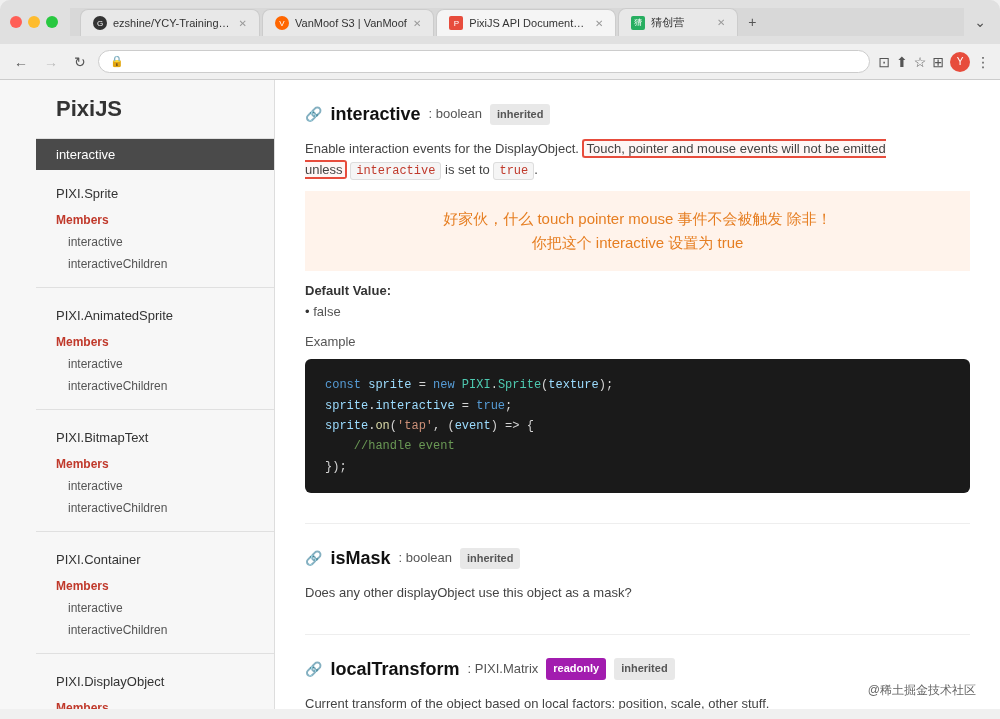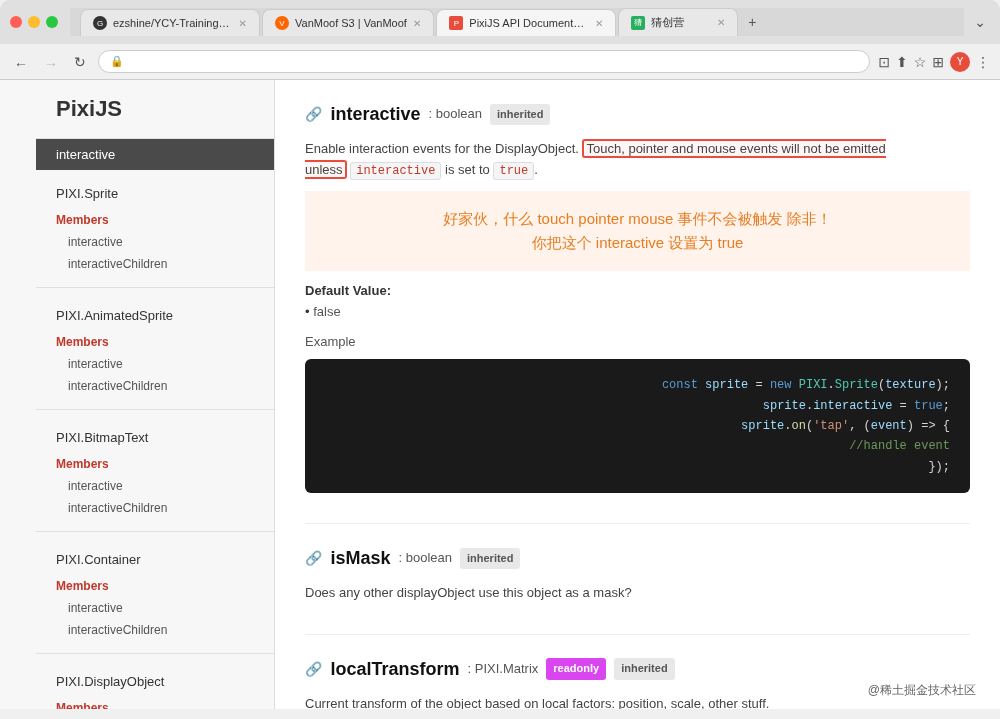--- a/index.html
+++ b/index.html
@@ -48,34 +48,34 @@
 
     
     .api-entry { margin-bottom: 30px; }
     .api-title { display: flex; align-items: center; gap: 8px; margin-bottom: 10px; flex-wrap: wrap; }
     .api-link-icon { color: #888; font-size: 14px; }
     .api-name { font-size: 18px; font-weight: bold; color: #111; }
     .api-type { font-size: 13px; color: #555; }
     .api-type::before { content: ': '; }
     .badge { padding: 2px 7px; border-radius: 3px; font-size: 11px; font-weight: 600; }
     .badge-inherited { background: #e8e8e8; color: #555; }
-    .badge-readonly { background: #d946ef; color: white; }
+    .badge-readonly { background: #a21caf; color: white; }
     .api-description { margin-bottom: 8px; color: #444; font-size: 13px; line-height: 1.6; }
 
     .highlight-box { border: 2px solid #e74c3c; border-radius: 3px; display: inline; padding: 0 2px; background: rgba(231, 76, 60, 0.05); }
     .inline-code { background: #f5f5f5; border: 1px solid #ddd; border-radius: 3px; padding: 1px 5px; font-family: 'Courier New', monospace; font-size: 12px; color: #c0392b; }
 
     .default-value { margin-bottom: 8px; }
     .default-value-label { font-weight: bold; font-size: 13px; }
     .default-value-item { color: #555; font-size: 13px; }
     .bullet { color: #333; }
 
     .example-label { font-size: 13px; color: #555; margin: 10px 0 6px; }
 
-    .code-block { background: #1a1a1a; border-radius: 6px; padding: 16px 20px; font-family: 'Courier New', monospace; font-size: 12px; line-height: 1.7; color: #d4d4d4; overflow-x: auto; text-align: right; }
+    .code-block { background: #1a1a1a; border-radius: 6px; padding: 16px 20px; font-family: 'Courier New', monospace; font-size: 12px; line-height: 1.7; color: #d4d4d4; overflow-x: auto; }
     .code-keyword { color: #569cd6; }
     .code-var { color: #9cdcfe; }
     .code-string { color: #ce9178; }
     .code-comment { color: #6a9955; }
     .code-class { color: #4ec9b0; }
     .code-func { color: #dcdcaa; }
     .code-true { color: #569cd6; }
 
     .annotation-box { background: rgba(255, 100, 0, 0.08); border: none; padding: 16px 0; margin: 10px 0; text-align: center; }
     .annotation-text { color: #e67e22; font-size: 15px; font-weight: 500; font-family: -apple-system, sans-serif; }

